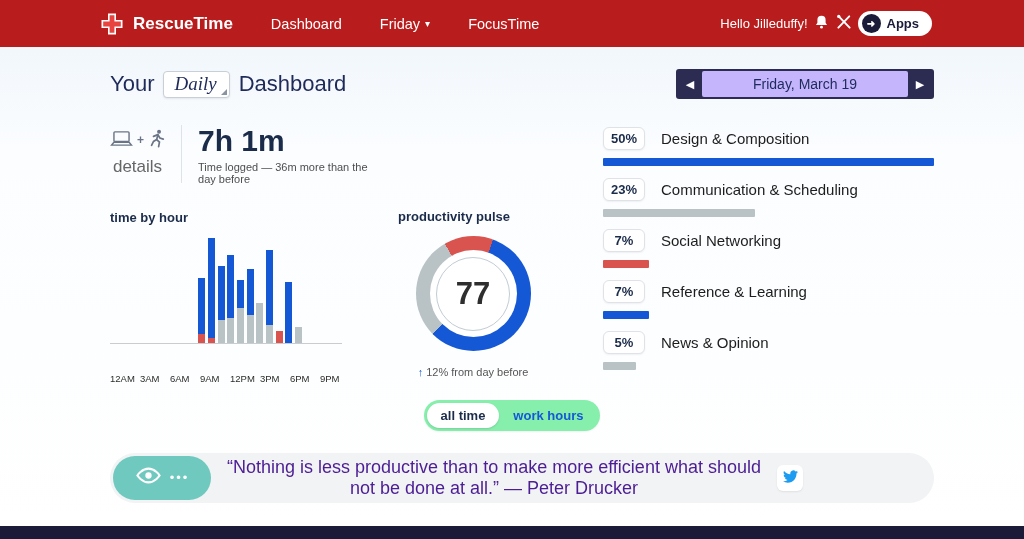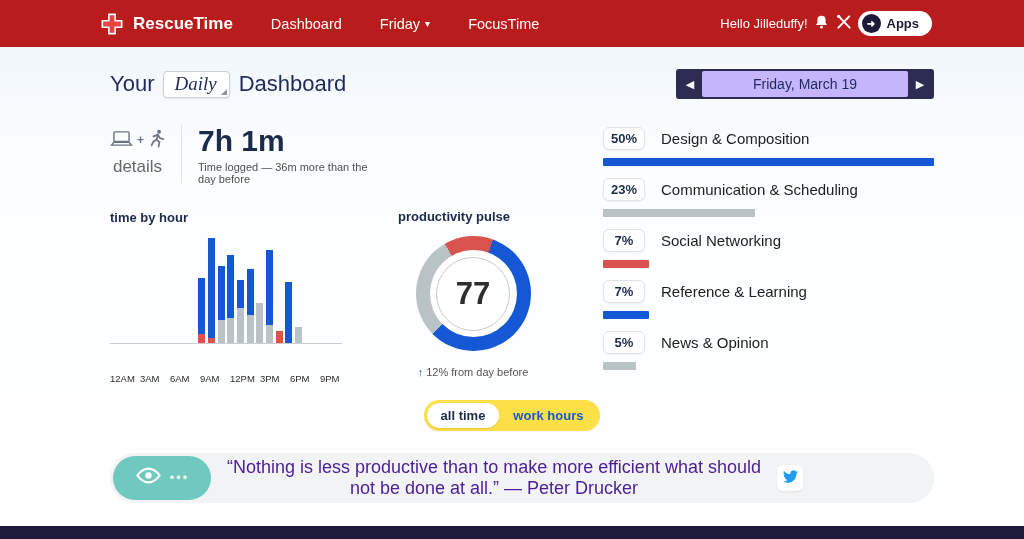--- a/index.html
+++ b/index.html
@@ -72,21 +72,21 @@
   
   .cats-col { flex:1; margin-left:55px; padding-top:2px; }
   .cat { margin-bottom:12px; }
   .cat-top { display:flex; align-items:center; gap:16px; margin-bottom:8px; }
   .pct { background:#fff; border:1px solid #dfe3e8; border-radius:6px; box-shadow:0 1px 2px rgba(0,0,0,.06);
          padding:3px 7px; font-size:13px; font-weight:bold; color:#1b2b4a; min-width:42px; text-align:center; }
   .cat-label { font-size:15px; color:#1d1d1d; cursor:pointer; }
   .cat-bar { height:8px; border-radius:1px; }
   
   .toggle-wrap { display:flex; justify-content:center; margin-top:16px; }
-  .toggle { background:#fde047; border-radius:16px; padding:3px; display:flex; box-shadow:0 1px 2px rgba(0,0,0,.05); }
+  .toggle { background:#86efac; border-radius:16px; padding:3px; display:flex; box-shadow:0 1px 2px rgba(0,0,0,.05); }
   .tg { border:none; background:transparent; font-family:inherit; font-weight:bold; font-size:13px;
         padding:5px 14px; border-radius:13px; color:#1558d6; cursor:pointer; }
   .tg.active { background:#fff; color:#1b2b4a; box-shadow:0 1px 2px rgba(0,0,0,.12); }
   
   .quote-bar { margin:22px 90px 0 110px; background:#f1f3f4; border-radius:26px;
                display:flex; align-items:center; padding:3px; height:50px; }
   .eye-blob { width:98px; height:44px; background:#6fc9be; border-radius:22px;
               display:flex; align-items:center; justify-content:center; gap:8px; cursor:pointer; }
   .dots { color:#fff; font-size:13px; letter-spacing:2px; line-height:1; }
   .quote-text { flex:1; text-align:center; font-size:18px; color:#4c1d95; padding:0 10px; }

